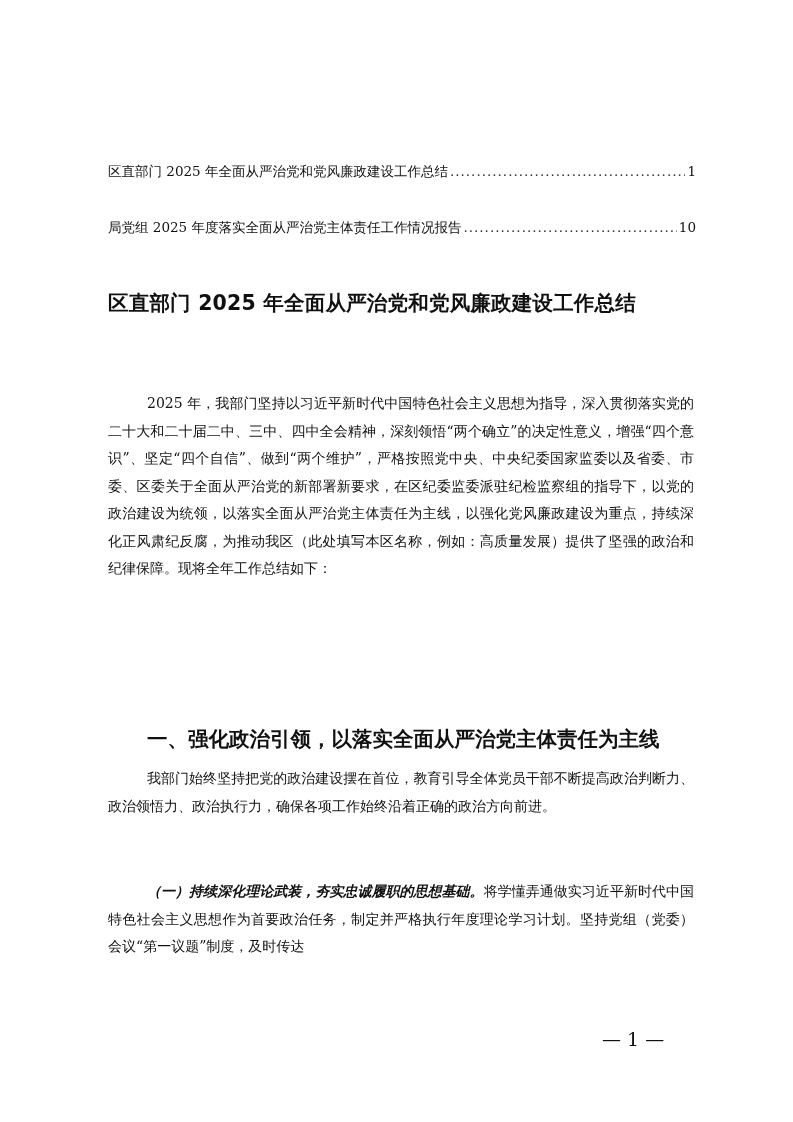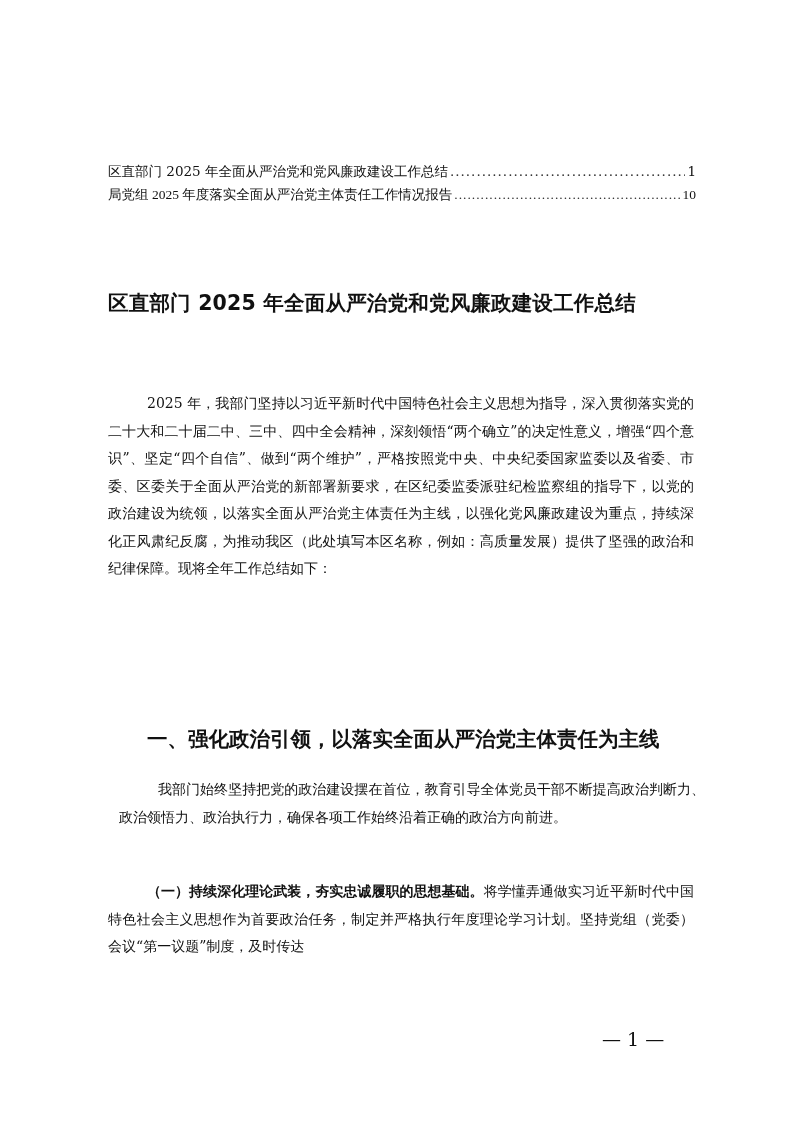--- a/index.html
+++ b/index.html
@@ -5,32 +5,32 @@
   html, body { margin: 0; padding: 0; background: #ffffff; }
   body { width: 793px; height: 1122px; position: relative; overflow: hidden;
          font-family: "DejaVu Serif", "Liberation Serif", serif; color: #111; }
   .toc { position: absolute; left: 108px; width: 588px; }
   .toc-row { display: flex; align-items: baseline; font-size: 13.5px; height: 22px; line-height: 22px; white-space: nowrap; }
   .toc-row .t { flex: 0 0 auto; }
   .toc-row .dots { flex: 1 1 auto; overflow: hidden; margin: 0 2px; letter-spacing: 1px; color: #333; }
   .toc-row .dots::before { content: "........................................................................................................................................................................................................"; }
   .toc-row .p { flex: 0 0 auto; }
   #toc1 { top: 160px; }
-  #toc2 { top: 184px; font-family: Liberation Serif, serif; }
+  #toc2 { top: 216px; }
 
   .doc-title { position: absolute; left: 108px; top: 289px; font-size: 20.5px; font-weight: bold;
                font-family: "DejaVu Sans", "Liberation Sans", sans-serif; white-space: nowrap; letter-spacing: 0.2px; }
 
   .body { position: absolute; left: 108px; width: 586px; font-size: 14px; line-height: 27.5px; text-align: justify; text-align-last: left; }
   .p1 { top: 390px; text-indent: 39px; }
   .h1 { position: absolute; left: 147px; top: 725px; font-size: 20.5px; font-weight: bold;
         font-family: "DejaVu Sans", "Liberation Sans", sans-serif; white-space: nowrap; }
   .p2 { top: 765px; text-indent: 39px; }
   .p3 { top: 878px; text-indent: 39px; }
-  .p3 .lead { font-weight: bold; }
+  .p3 .lead { font-weight: bold; font-style: italic; }
 
   .page-num { position: absolute; left: 602px; top: 1028px; font-size: 19px; white-space: nowrap; }
 </style>
 </head>
 <body>
 
 <div class="toc" id="toc1">
   <div class="toc-row">
     <span class="t">区直部门 2025 年全面从严治党和党风廉政建设工作总结</span>
     <span class="dots"></span>
@@ -44,17 +44,17 @@
     <span class="p">10</span>
   </div>
 </div>
 
 <div class="doc-title">区直部门 2025 年全面从严治党和党风廉政建设工作总结</div>
 
 <p class="body p1" style="margin:0;">2025 年，我部门坚持以习近平新时代中国特色社会主义思想为指导，深入贯彻落实党的二十大和二十届二中、三中、四中全会精神，深刻领悟“两个确立”的决定性意义，增强“四个意识”、坚定“四个自信”、做到“两个维护”，严格按照党中央、中央纪委国家监委以及省委、市委、区委关于全面从严治党的新部署新要求，在区纪委监委派驻纪检监察组的指导下，以党的政治建设为统领，以落实全面从严治党主体责任为主线，以强化党风廉政建设为重点，持续深化正风肃纪反腐，为推动我区（此处填写本区名称，例如：高质量发展）提供了坚强的政治和纪律保障。现将全年工作总结如下：</p>
 
 <div class="h1">一、强化政治引领，以落实全面从严治党主体责任为主线</div>
 
-<p class="body p2" style="margin:11px;">我部门始终坚持把党的政治建设摆在首位，教育引导全体党员干部不断提高政治判断力、政治领悟力、政治执行力，确保各项工作始终沿着正确的政治方向前进。</p>
+<p class="body p2" style="margin:0;">我部门始终坚持把党的政治建设摆在首位，教育引导全体党员干部不断提高政治判断力、政治领悟力、政治执行力，确保各项工作始终沿着正确的政治方向前进。</p>
 
 <p class="body p3" style="margin:0;"><span class="lead">（一）持续深化理论武装，夯实忠诚履职的思想基础。</span><span>将学懂弄通做实习近平新时代中国特色社会主义思想作为首要政治任务，制定并严格执行年度理论学习计划。坚持党组（党委）会议“第一议题”制度，及时传达</span></p>
 
 <div class="page-num">— 1 —</div>
 
 </body></html>

